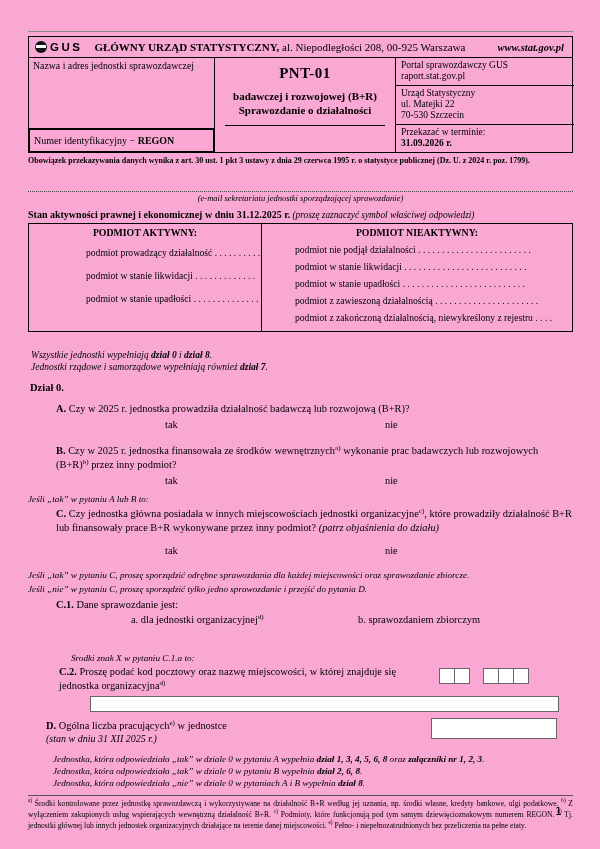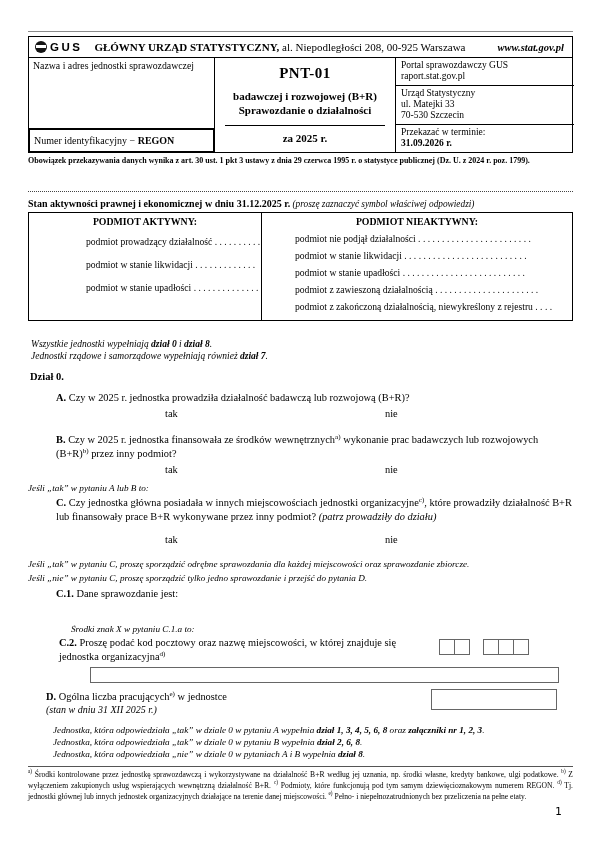--- a/index.html
+++ b/index.html
@@ -1,17 +1,17 @@
 <!DOCTYPE html>
 <html><head>
 <meta charset="utf-8">
 <style>
   * { margin:0; padding:0; box-sizing:border-box; }
   html,body { background:#e8e8e8; }
-  .page { position:relative; width:600px; height:849px; background:#ffffff;
+  .page { position:relative; width:600px; height:849px; background:#f9a8d4;
           font-family:"Liberation Serif", serif; color:#000; overflow:hidden;
           margin:0 auto; }
   .content { position:absolute; left:28px; top:31px; width:545px; }
 
   .top-rule { border-top:1px solid #8a8a8a; }
 
   .gus-header { margin-top:4px; border:1px solid #000; height:22px;
                 display:flex; align-items:center; padding:0 8px 0 6px; font-size:11px; }
   .gus-logo { display:flex; align-items:center; gap:3px; margin-right:12px; }
   .gus-globe { width:12px; height:12px; background:#141414; border-radius:50%; position:relative; display:inline-block; }
@@ -117,45 +117,45 @@
           <span><span>Numer identyfikacyjny − </span><b>REGON</b></span>
         </div>
       </div>
       <div class="fh-col2">
         <div class="form-code">PNT-01</div>
         <div class="form-title">
           <div>badawczej i rozwojowej (B+R)</div>
           <div>Sprawozdanie o działalności</div>
         </div>
         <div class="title-rule"></div>
-        <div class="form-period">za 2025 r.</div>
       </div>
       <div class="fh-col3">
         <div class="fh3-cell">
           <div>Portal sprawozdawczy GUS</div>
           <div>raport.stat.gov.pl</div>
         </div>
         <div class="fh3-cell">
           <div>Urząd Statystyczny</div>
-          <div>ul. Matejki 33</div>
+          <div>ul. Matejki 22</div>
           <div>70-530 Szczecin</div>
         </div>
         <div class="fh3-cell">
           <div>Przekazać w terminie:</div>
           <div class="bold">31.09.2026 r.</div>
         </div>
       </div>
     </div>
 
     <div class="legal-note">
       <div>Obowiązek przekazywania danych wynika z art. 30 ust. 1 pkt 3 ustawy z dnia 29 czerwca 1995 r. o statystyce publicznej (Dz. U. z 2024 r. poz. 1799).</div>
     </div>
 
     <div class="email-block">
       <div class="email-line"></div>
+      <div class="email-caption">(e-mail sekretariatu jednostki sporządzającej sprawozdanie)</div>
     </div>
 
     <div class="status-line"><span class="sl-bold">Stan aktywności prawnej i ekonomicznej w dniu 31.12.2025 r.</span><span class="sl-italic"> (proszę zaznaczyć symbol właściwej odpowiedzi)</span></div>
 
     <div class="activity-table">
       <div class="at-col left">
         <div class="at-header">PODMIOT AKTYWNY:</div>
         <div class="at-item"><span>podmiot prowadzący działalność</span><span class="leader"> . . . . . . . . . .</span></div>
         <div class="at-item"><span>podmiot w stanie likwidacji</span><span class="leader">  . . . . . . . . . . . . .</span></div>
         <div class="at-item"><span>podmiot w stanie upadłości</span><span class="leader"> . . . . . . . . . . . . . .</span></div>
@@ -184,30 +184,34 @@
     </div>
 
     <div class="question"><span class="q-label">B.</span><span> Czy w 2025 r. jednostka finansowała ze środków wewnętrznych</span><sup>a)</sup><span> wykonanie prac badawczych lub rozwojowych (B+R)</span><sup>b)</sup><span> przez inny podmiot?</span></div>
     <div class="yesno">
       <span class="yes">tak</span>
       <span class="no">nie</span>
     </div>
 
     <div class="cond">Jeśli „tak” w pytaniu A lub B to:</div>
 
-    <div class="question" style="margin-top:2px"><span class="q-label">C.</span><span> Czy jednostka główna posiadała w innych miejscowościach jednostki organizacyjne</span><sup>c)</sup><span>, które prowadziły działalność B+R lub finansowały prace B+R wykonywane przez inny podmiot? </span><span class="q-note">(patrz prowadziły do działu)</span></div>
+    <div class="question" style="margin-top:2px"><span class="q-label">C.</span><span> Czy jednostka główna posiadała w innych miejscowościach jednostki organizacyjne</span><sup>c)</sup><span>, które prowadziły działalność B+R lub finansowały prace B+R wykonywane przez inny podmiot? </span><span class="q-note">(patrz objaśnienia do działu)</span></div>
     <div class="yesno wide">
       <span class="yes">tak</span>
       <span class="no">nie</span>
     </div>
 
     <div class="cond" style="margin-top:8px">Jeśli „tak” w pytaniu C, proszę sporządzić odrębne sprawozdania dla każdej miejscowości oraz sprawozdanie zbiorcze.</div>
     <div class="cond">Jeśli „nie” w pytaniu C, proszę sporządzić tylko jedno sprawozdanie i przejść do pytania D.</div>
 
     <div class="question" style="margin-top:3px"><span class="q-label">C.1.</span><span> Dane sprawozdanie jest:</span></div>
+    <div class="options-row">
+      <span class="opt-a"><span>a. dla jednostki organizacyjnej</span><sup>d)</sup></span>
+      <span class="opt-b"><span>b. sprawozdaniem zbiorczym</span></span>
+    </div>
 
     <div class="cond indent" style="margin-top:22px">Środki znak X  w pytaniu C.1.a to:</div>
 
     <div class="c2-row">
       <div class="c2-text"><span class="q-label">C.2.</span><span> Proszę podać kod pocztowy oraz nazwę miejscowości, w której znajduje się jednostka organizacyjna</span><sup>d)</sup></div>
       <div class="pc-boxes">
         <span class="pc-group">
           <span class="pc-box"></span>
           <span class="pc-box"></span>
         </span>

